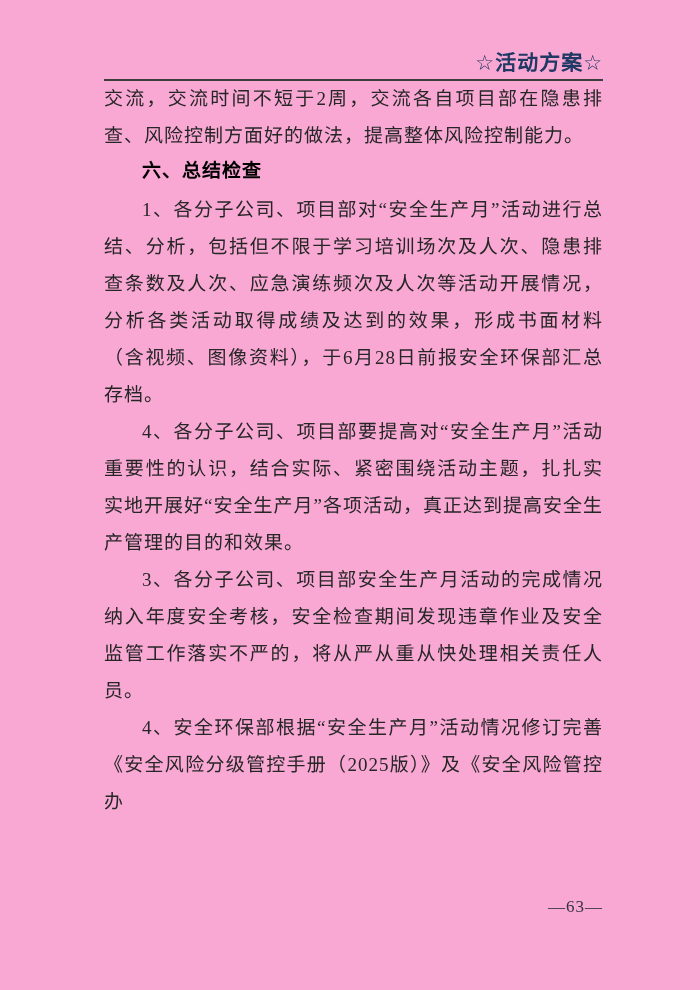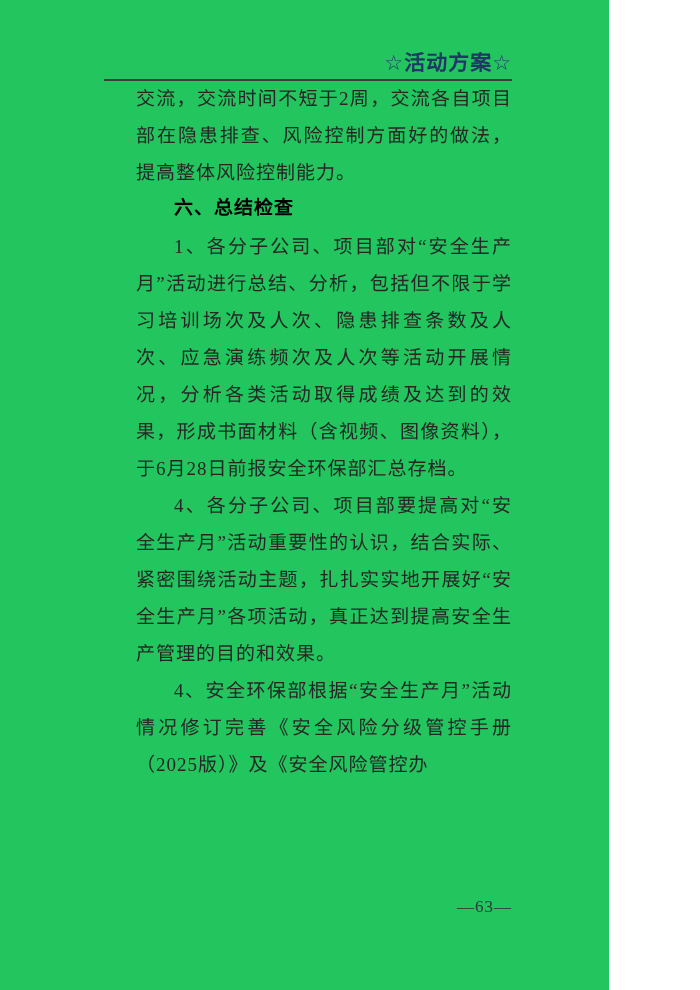--- a/index.html
+++ b/index.html
@@ -3,22 +3,22 @@
 <meta charset="utf-8">
 <style>
   * { margin: 0; padding: 0; box-sizing: border-box; }
   html, body { background: #ffffff; }
   body {
     width: 700px; height: 990px;
     font-family: "Liberation Serif", "DejaVu Serif", serif;
   }
   .page {
     position: relative;
-    width: 609px; height: 990px;
-    background: #22c55e;
+    width: 700px; height: 990px;
+    background: #f9a8d4;
     overflow: hidden;
   }
   .header {
     position: absolute;
     left: 104px; right: 97px; top: 46px;
     text-align: right;
     font-family: "Liberation Sans", "DejaVu Sans", sans-serif;
     font-weight: bold;
     font-size: 21px;
     letter-spacing: 1px;
@@ -30,21 +30,20 @@
     position: absolute;
     left: 104px; right: 97px; top: 80px;
     font-size: 19px;
     line-height: 37px;
     letter-spacing: 1px;
     color: #262626;
   }
   .content p {
     text-align: justify;
     text-justify: inter-character;
-    margin-left: 32px;
   }
   .content p.indent { text-indent: 2em; }
   .content p.heading {
     font-family: Liberation Mono, monospace;
     font-weight: bold;
     color: #000000;
     text-indent: 2em;
     text-align: left;
   }
   .footer {
@@ -62,18 +61,19 @@
 
 <div class="page">
 
   <div class="header">☆活动方案☆</div>
 
   <div class="content">
     <p>交流，交流时间不短于2周，交流各自项目部在隐患排查、风险控制方面好的做法，提高整体风险控制能力。</p>
     <p class="heading">六、总结检查</p>
     <p class="indent">1、各分子公司、项目部对“安全生产月”活动进行总结、分析，包括但不限于学习培训场次及人次、隐患排查条数及人次、应急演练频次及人次等活动开展情况，分析各类活动取得成绩及达到的效果，形成书面材料（含视频、图像资料），于6月28日前报安全环保部汇总存档。</p>
     <p class="indent">4、各分子公司、项目部要提高对“安全生产月”活动重要性的认识，结合实际、紧密围绕活动主题，扎扎实实地开展好“安全生产月”各项活动，真正达到提高安全生产管理的目的和效果。</p>
+    <p class="indent">3、各分子公司、项目部安全生产月活动的完成情况纳入年度安全考核，安全检查期间发现违章作业及安全监管工作落实不严的，将从严从重从快处理相关责任人员。</p>
     <p class="indent">4、安全环保部根据“安全生产月”活动情况修订完善《安全风险分级管控手册（2025版）》及《安全风险管控办</p>
   </div>
 
   <div class="footer">—63—</div>
 
 </div>
 
 </body></html>

